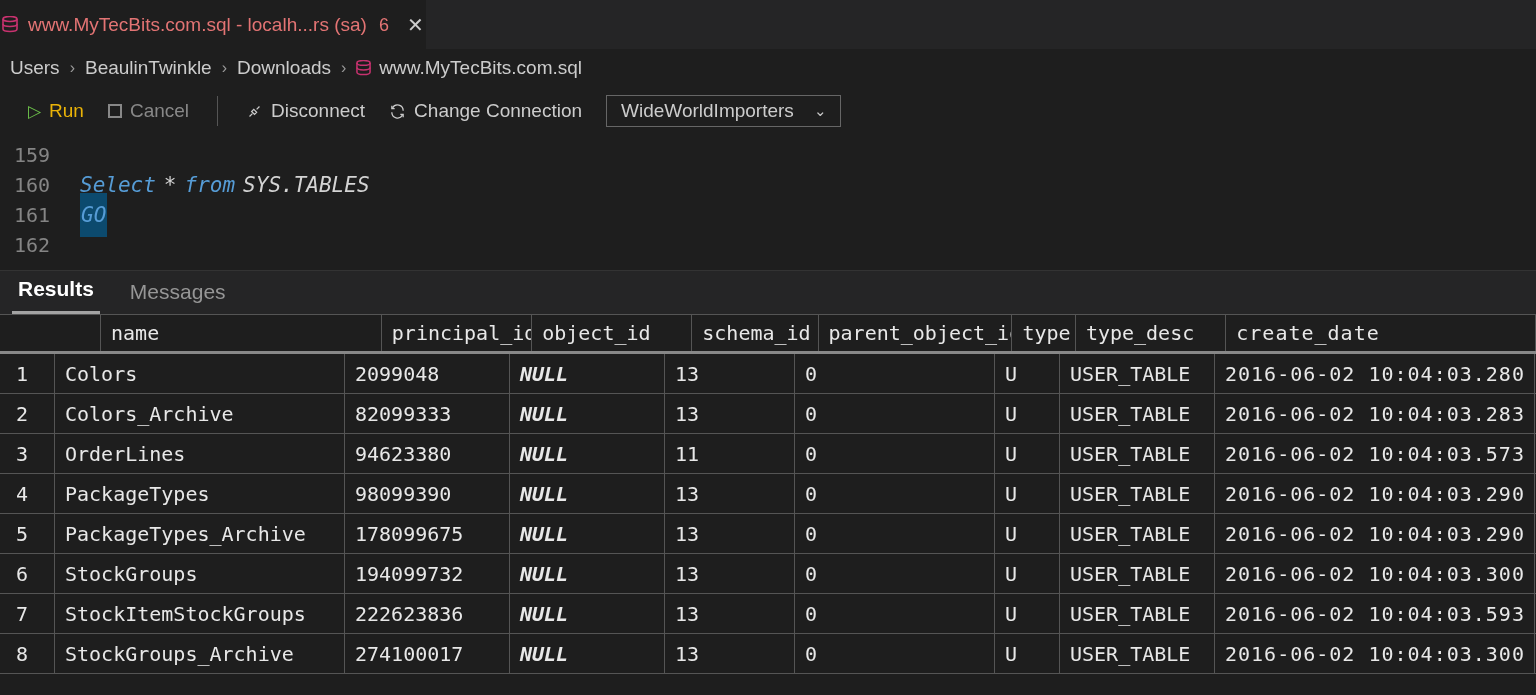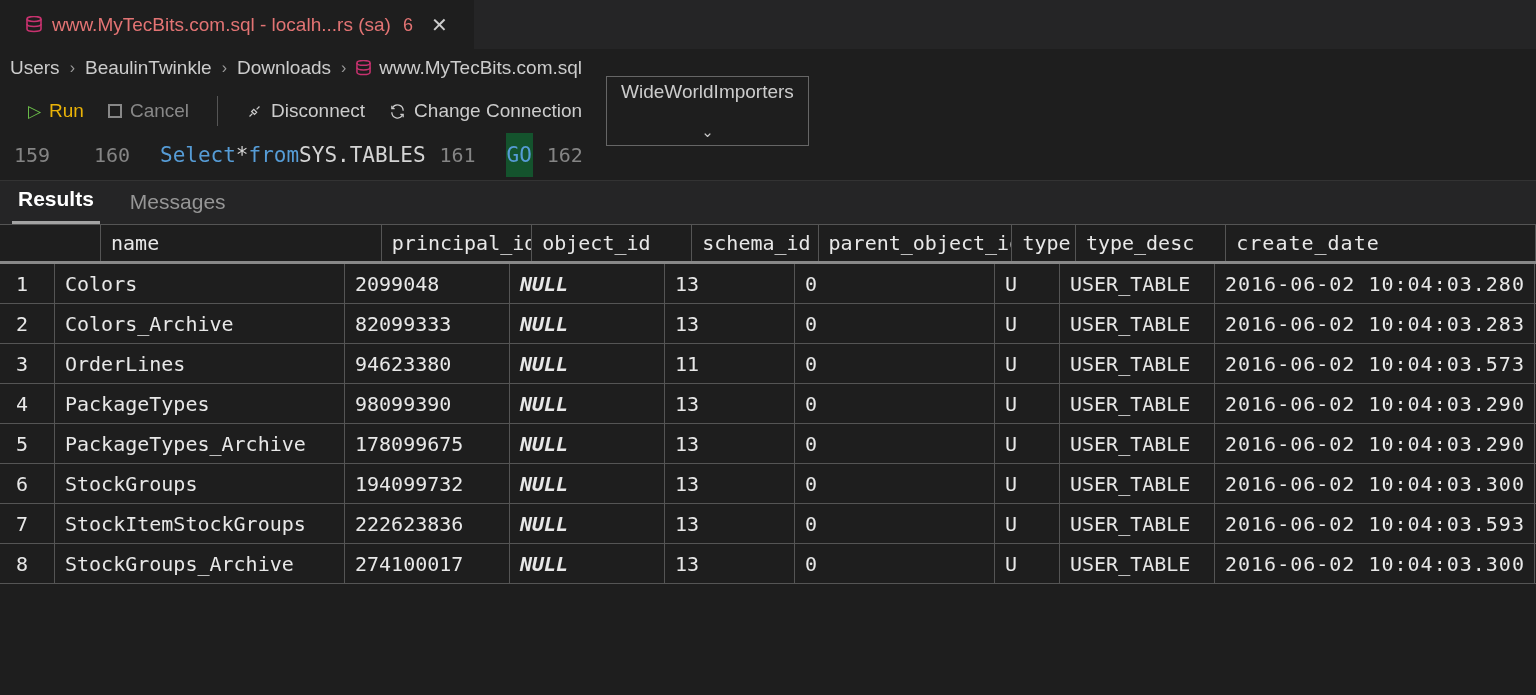--- a/index.html
+++ b/index.html
@@ -17,21 +17,21 @@
     height: 50px;
     background: #252526;
     display: flex;
     align-items: stretch;
     border-bottom: 1px solid #1e1e1e;
   }
   .tab {
     display: flex;
     align-items: center;
     gap: 10px;
-    padding: 0 26px;
+    padding: 0 2px;
     background: #1e1e1e;
     color: #e37474;
     border-top: 1px solid transparent;
     cursor: pointer;
   }
   .tab .db-icon { color: #c8326f; }
   .tab-title { font-size: 19px; }
   .tab-badge {
     background: transparent;
     color: #e37474;
@@ -88,48 +88,47 @@
     margin: 0 12px;
   }
   .db-select {
     display: flex;
     align-items: center;
     gap: 20px;
     border: 1px solid #666;
     padding: 4px 14px;
     margin-left: 8px;
     cursor: pointer;
-    flex-direction: column;
   }
   .db-select .chev { font-size: 15px; color: #ccc; }
   
   .editor {
     font-family: "SF Mono", Menlo, Consolas, monospace;
     font-size: 21px;
     padding: 4px 0 10px 0;
     display: flex;
-    flex-direction: row;
+    flex-direction: column;
   }
   .editor-line {
     display: flex;
     align-items: center;
     height: 30px;
   }
   .gutter {
     width: 80px;
     text-align: right;
     color: #858585;
     padding-right: 30px;
     font-size: 20px;
   }
-  .code { display: flex; gap: 0; }
+  .code { display: flex; gap: 8px; font-style: italic; }
   .kw { color: #569cd6; }
   .plain { color: #d4d4d4; }
   .cursor-box {
-    background: #14532d;
+    background: #0c4a6e;
     padding: 10px 1px;
   }
   
   .results-tabs {
     height: 44px;
     background: #252526;
     display: flex;
     align-items: flex-end;
     padding: 0 12px;
     gap: 24px;

